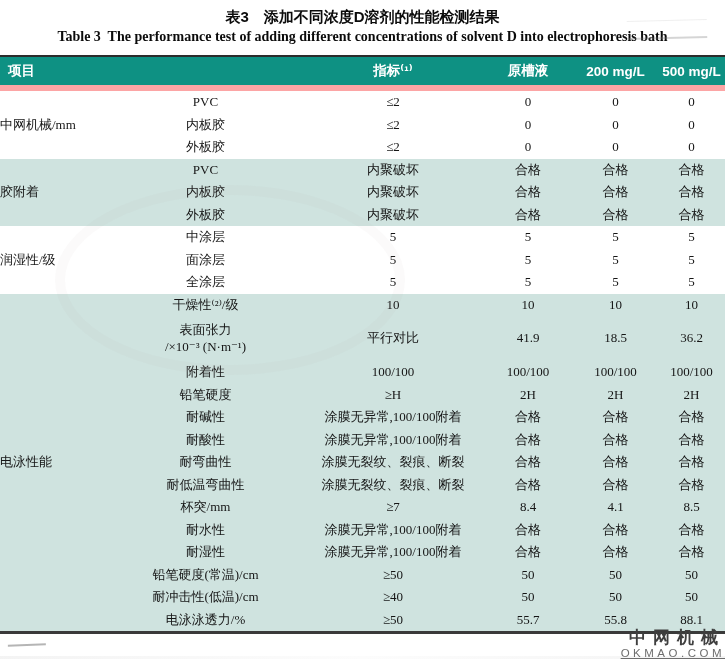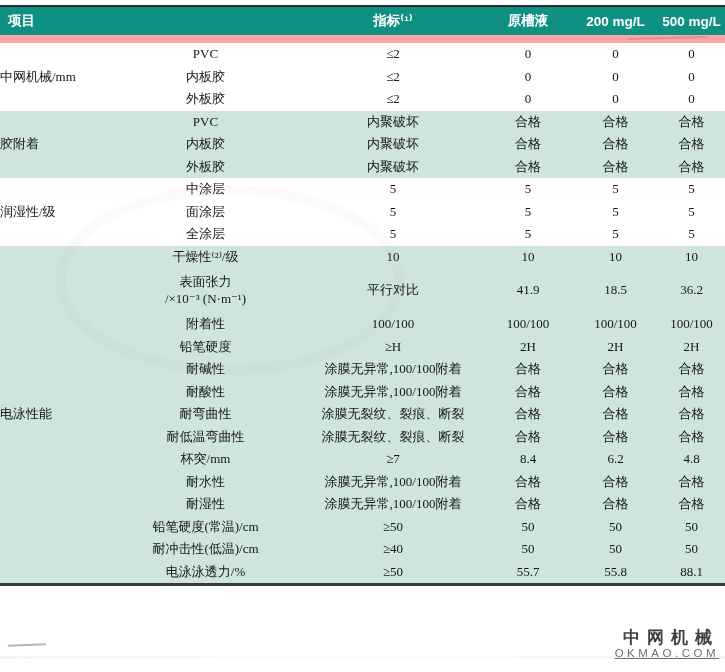--- a/index.html
+++ b/index.html
@@ -21,21 +21,21 @@
   table.results-table{
     width:725px;border-collapse:collapse;table-layout:fixed;
     border-top:2px solid #2c2c2c;border-bottom:3px solid #3a3a3a;
   }
   table.results-table thead tr{
     background:var(--header-bg,#0e9183);
   }
   table.results-table th{
     font-family:"Liberation Sans","DejaVu Sans",sans-serif;font-weight:bold;
     font-size:13.5px;color:var(--header-text,#ffffff);height:28px;padding:0;
-    text-align:center;border-bottom:8px solid #fca5a5;
+    text-align:center;border-bottom:6px solid #fca5a5;
   }
   table.results-table th.th-left{text-align:left;padding-left:8px;}
   table.results-table td{
     padding:0;height:22.5px;font-size:13px;line-height:1.25;vertical-align:middle;
     color:#151515;
   }
   tr.tall td{height:45px;}
   tr.shaded{background:var(--shaded-bg,#cfe3df);}
   td.group-cell{text-align:left;padding-left:8px;font-size:13px;}
   td.item-cell{text-align:center;padding-left:8px;white-space:pre-line;}
@@ -55,35 +55,37 @@
   }
   .streak-bottom{
     left:0;top:656px;width:725px;height:3px;
     background:linear-gradient(90deg,rgba(160,160,160,0.12),rgba(160,160,160,0.03),rgba(160,160,160,0.12));
   }
   .ghost-circle{
     left:55px;top:185px;width:330px;height:170px;border-radius:50%;
     border:10px solid rgba(170,160,150,0.05);
   }
   .watermark{
-    position:absolute;right:6px;top:629px;text-align:right;line-height:1;
+    position:absolute;right:0;top:629px;text-align:right;line-height:1;
   }
   .wm-zh{
     font-family:"Liberation Sans","DejaVu Sans",sans-serif;
     font-size:17px;letter-spacing:7px;color:#3f3f3f;font-weight:bold;
   }
   .wm-en{
     font-family:"Liberation Sans","DejaVu Sans",sans-serif;
     font-size:11.5px;letter-spacing:3.5px;color:#6e6e6e;margin-top:2px;text-decoration:underline;
   }
 </style>
 </head>
 <body>
 
 <div class="titles">
+  <div class="title-zh">表3　添加不同浓度D溶剂的性能检测结果</div>
+  <div class="title-en">Table 3  The performance test of adding different concentrations of solvent D into electrophoresis bath</div>
 </div>
 
 <table class="results-table">
   <colgroup>
     <col style="width:108px">
     <col style="width:195px">
     <col style="width:180px">
     <col style="width:90px">
     <col style="width:85px">
     <col style="width:67px">
@@ -219,22 +221,22 @@
         <td class="item-cell">耐低温弯曲性</td>
         <td class="center-cell">涂膜无裂纹、裂痕、断裂</td>
         <td class="center-cell">合格</td>
         <td class="center-cell">合格</td>
         <td class="center-cell">合格</td>
       </tr>
       <tr class="shaded">
         <td class="item-cell">杯突/mm</td>
         <td class="center-cell">≥7</td>
         <td class="center-cell">8.4</td>
-        <td class="center-cell">6.2</td>
-        <td class="center-cell">4.8</td>
+        <td class="center-cell">4.1</td>
+        <td class="center-cell">8.5</td>
       </tr>
       <tr class="shaded">
         <td class="item-cell">耐水性</td>
         <td class="center-cell">涂膜无异常,100/100附着</td>
         <td class="center-cell">合格</td>
         <td class="center-cell">合格</td>
         <td class="center-cell">合格</td>
       </tr>
       <tr class="shaded">
         <td class="item-cell">耐湿性</td>

